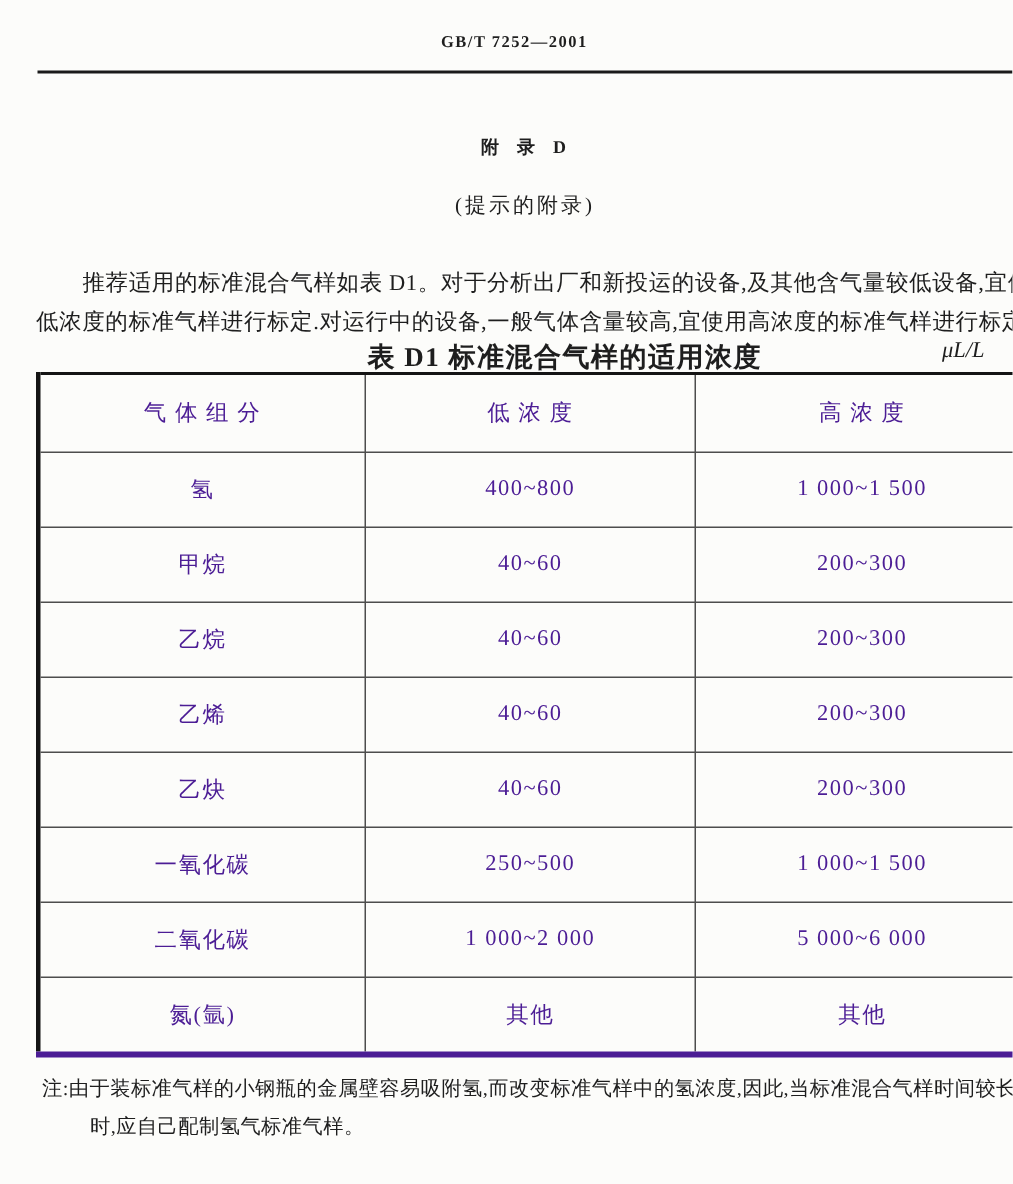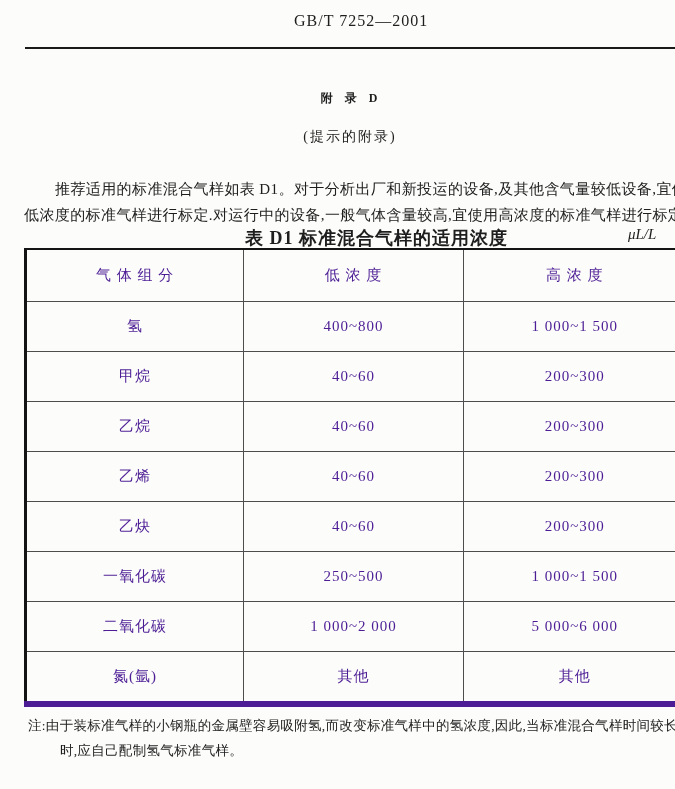--- a/index.html
+++ b/index.html
@@ -7,24 +7,24 @@
     width: 675px;
     height: 789px;
     background: #fcfcfa;
     position: relative;
     overflow: hidden;
     font-family: "Liberation Serif", "DejaVu Serif", serif;
     color: #1e1e1e;
   }
   .doc-number {
     position: absolute;
-    top: 12px;
+    top: 22px;
     left: 294px;
-    font-size: 16px;
-    font-weight: normal;
+    font-size: 11px;
+    font-weight: bold;
     letter-spacing: 1px;
     white-space: nowrap;
   }
   .header-rule {
     position: absolute;
     top: 47px;
     left: 25px;
     width: 650px;
     height: 2px;
     background: #1a1a1a;
@@ -104,21 +104,21 @@
     padding: 0;
     letter-spacing: 1px;
     color: #4c1d95;
   }
   table.gas-table th { height: 51px; }
   table.gas-table td { height: 49px; }
   table.gas-table { border-left: 3px solid #141414; border-top: 2px solid #141414; border-bottom: 2px solid #2a2a2a; }
   table.gas-table th:first-child, table.gas-table td:first-child { border-left: 3px solid #141414; }
   table.gas-table th, table.gas-table tr:first-child th { border-top: 2px solid #141414; }
   table.gas-table th:last-child, table.gas-table td:last-child { border-right: none; }
-  table.gas-table tr:last-child td { border-bottom: 6px solid #4c1d95; }
+  table.gas-table tr:last-child td { border-bottom: 4px solid #4c1d95; }
   col.c1 { width: 218px; }
   col.c2 { width: 220px; }
   col.c3 { width: 222px; }
   .note {
     position: absolute;
     top: 713px;
     left: 28px;
     width: 700px;
     font-size: 13.5px;
     line-height: 25px;

